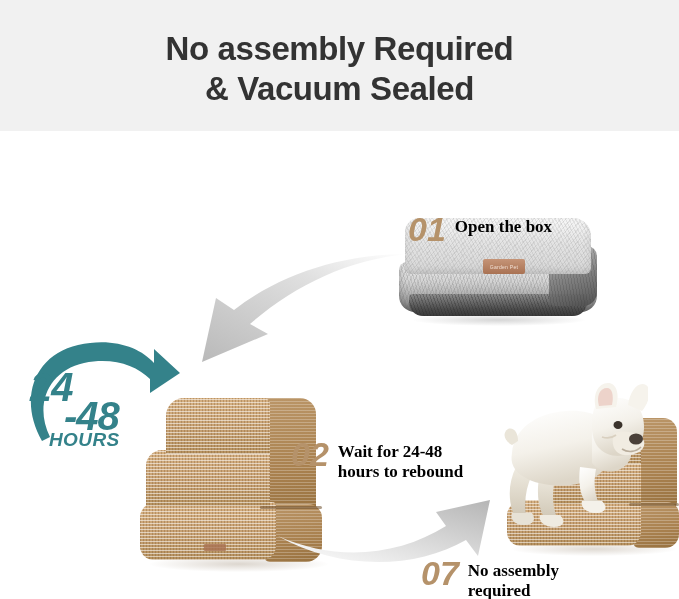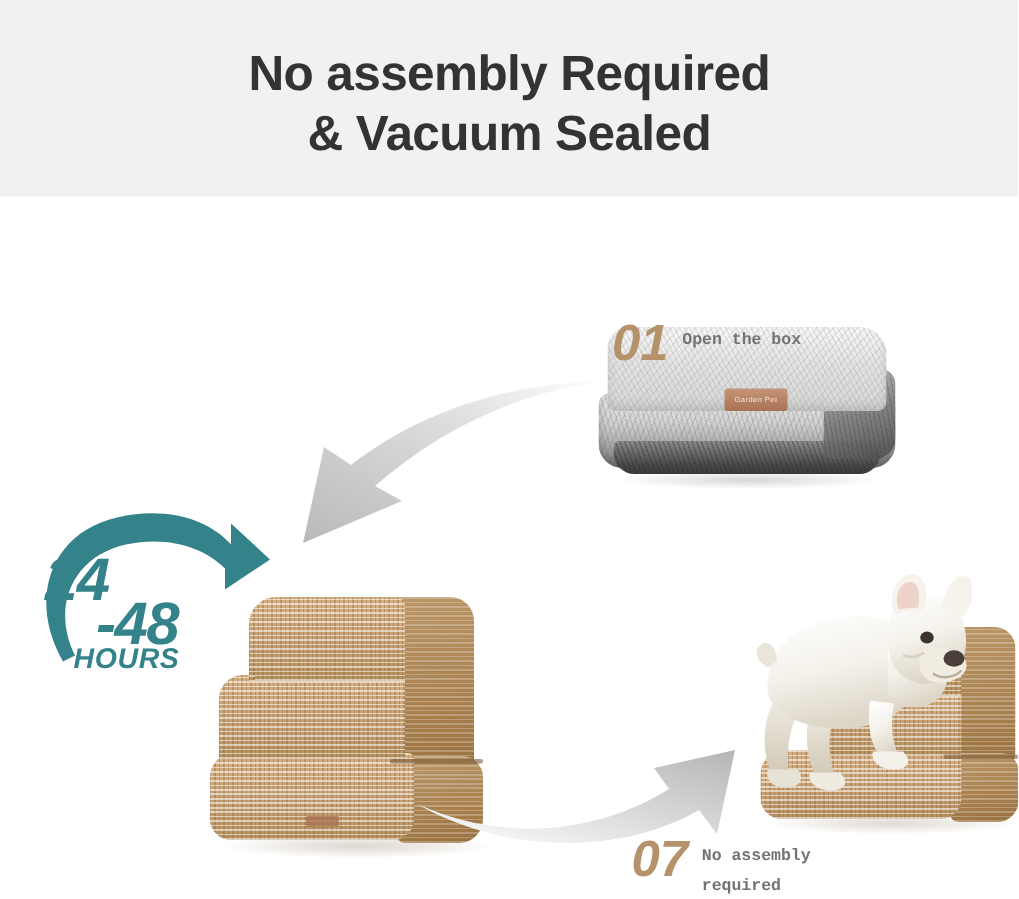--- a/index.html
+++ b/index.html
@@ -53,25 +53,25 @@
     font-style: italic;
     font-weight: bold;
     font-size: 34px;
     line-height: 34px;
     color: #b5926a;
     letter-spacing: 0px;
     margin-right: 9px;
     flex: 0 0 auto;
   }
   .step-text {
-    font-family: Liberation Mono, monospace;
-    font-weight: bold;
-    font-size: 11px;
+    font-family: Liberation Serif, serif;
+    font-weight: bold;
+    font-size: 17px;
     line-height: 20px;
-    color: #737373;
+    color: #000000;
     white-space: pre-line;
     padding-top: 5px;
   }
   #step-01 { left: 408px; top: 164px; margin-top: 48px; }
   #step-02 { left: 291px; top: 437px; }
   #step-03 { left: 421px; top: 556px; }
 
   
   .package {
     position: absolute;
@@ -307,20 +307,25 @@
     <div class="sh"></div>
     <div class="side s1"></div>
     <div class="side s2"></div>
     <div class="tread t3"></div>
     <div class="tread t2"></div>
     <div class="tread t1"></div>
     <div class="seam"></div>
     <div class="tag"></div>
   </div>
 
+  <div class="step" id="step-02">
+    <span class="step-num">02</span>
+    <span class="step-text">Wait for 24-48
+hours to rebound</span>
+  </div>
 
   <svg class="arrow-svg" id="arrow-stairs-to-dog" viewBox="0 0 240 96">
     <defs>
       <linearGradient id="agrad2" x1="0" y1="1" x2="1" y2="0">
         <stop offset="0%" stop-color="#ffffff"></stop>
         <stop offset="40%" stop-color="#e2e2e2"></stop>
         <stop offset="100%" stop-color="#b5b5b5"></stop>
       </linearGradient>
     </defs>
     <path d="M2 58 C60 84 122 78 170 48 L160 34 L214 22 L202 78 L190 62

